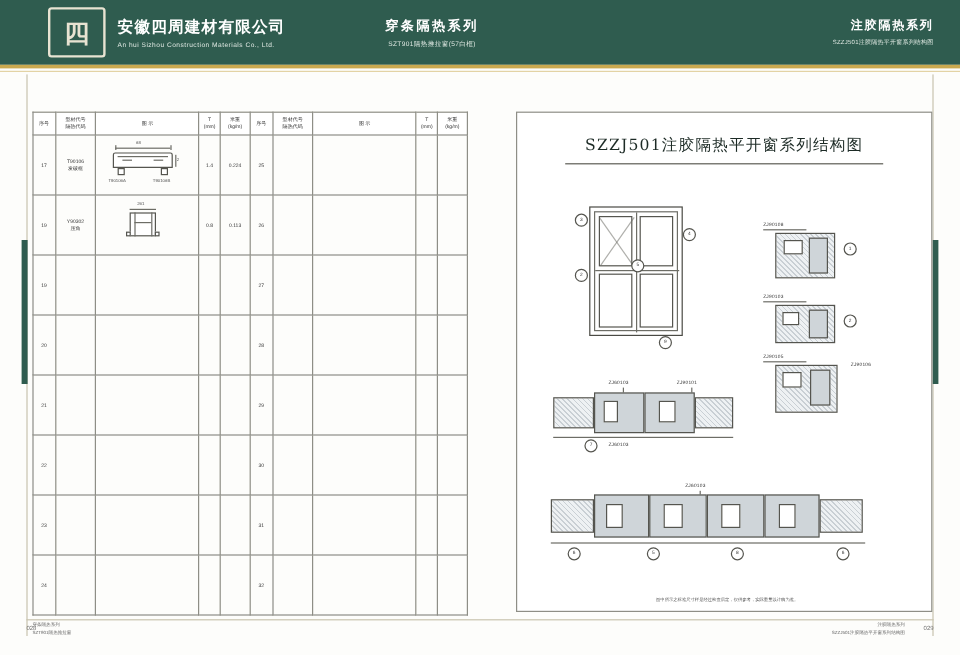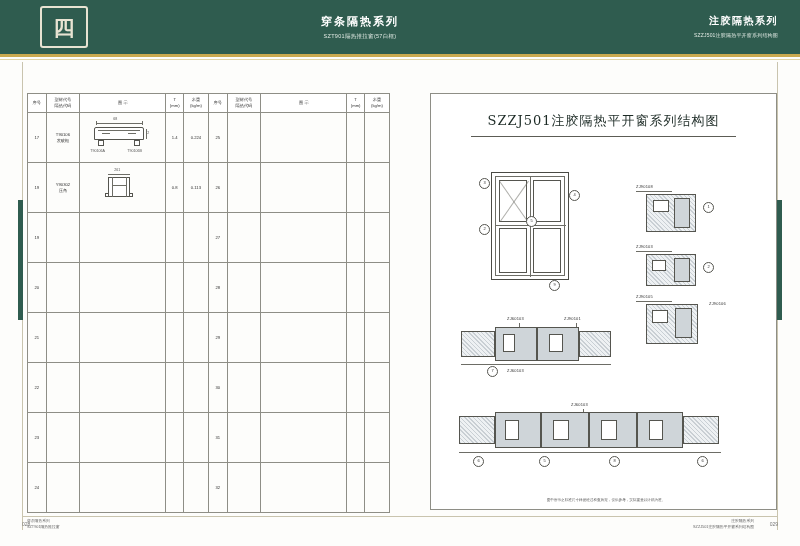--- a/index.html
+++ b/index.html
@@ -106,20 +106,24 @@
   .foot-rule{position:absolute;left:22px;top:516px;width:756px;height:.6px;background:#c9c4ae;}
 </style>
 </head>
 <body>
 
 <div class="page">
 
   <div class="header">
     <div class="header-inner">
       <div class="logo">四</div>
+      <div class="brand">
+        <div class="brand-cn">安徽四周建材有限公司</div>
+        <div class="brand-en">An hui Sizhou Construction Materials Co., Ltd.</div>
+      </div>
       <div class="hdr-center">
         <div class="t1">穿条隔热系列</div>
         <div class="t2">SZT901隔热推拉窗(57白框)</div>
       </div>
       <div class="hdr-right">
         <div class="t1">注胶隔热系列</div>
         <div class="t2">SZZJ501注胶隔热平开窗系列结构图</div>
       </div>
     </div>
   </div>

